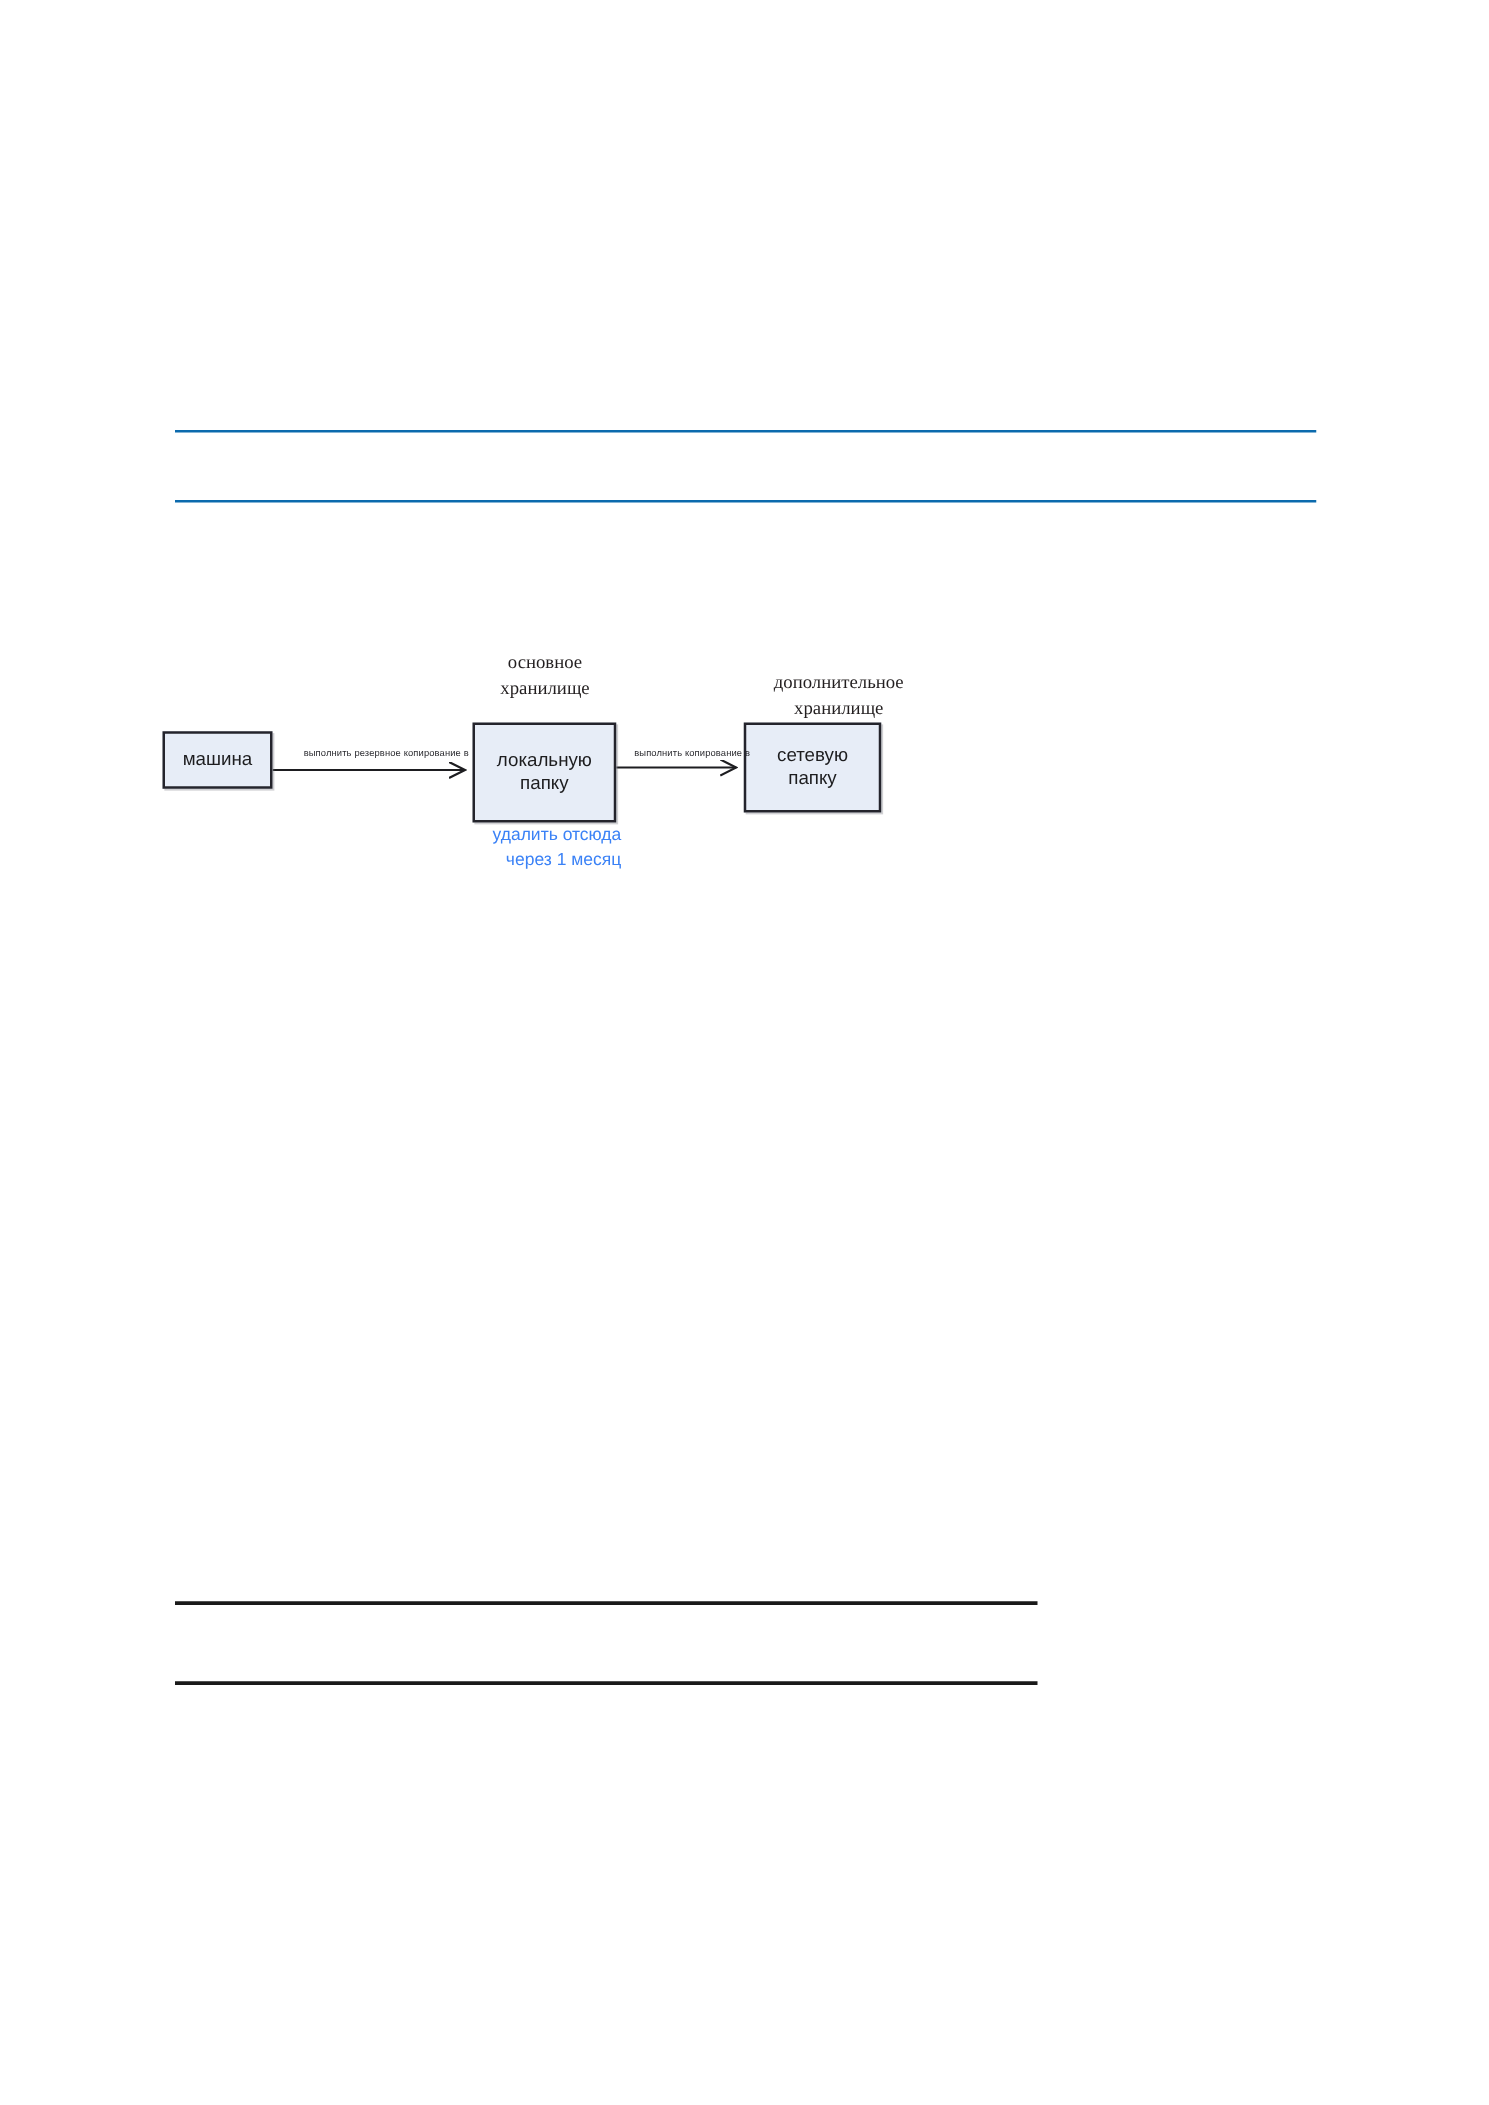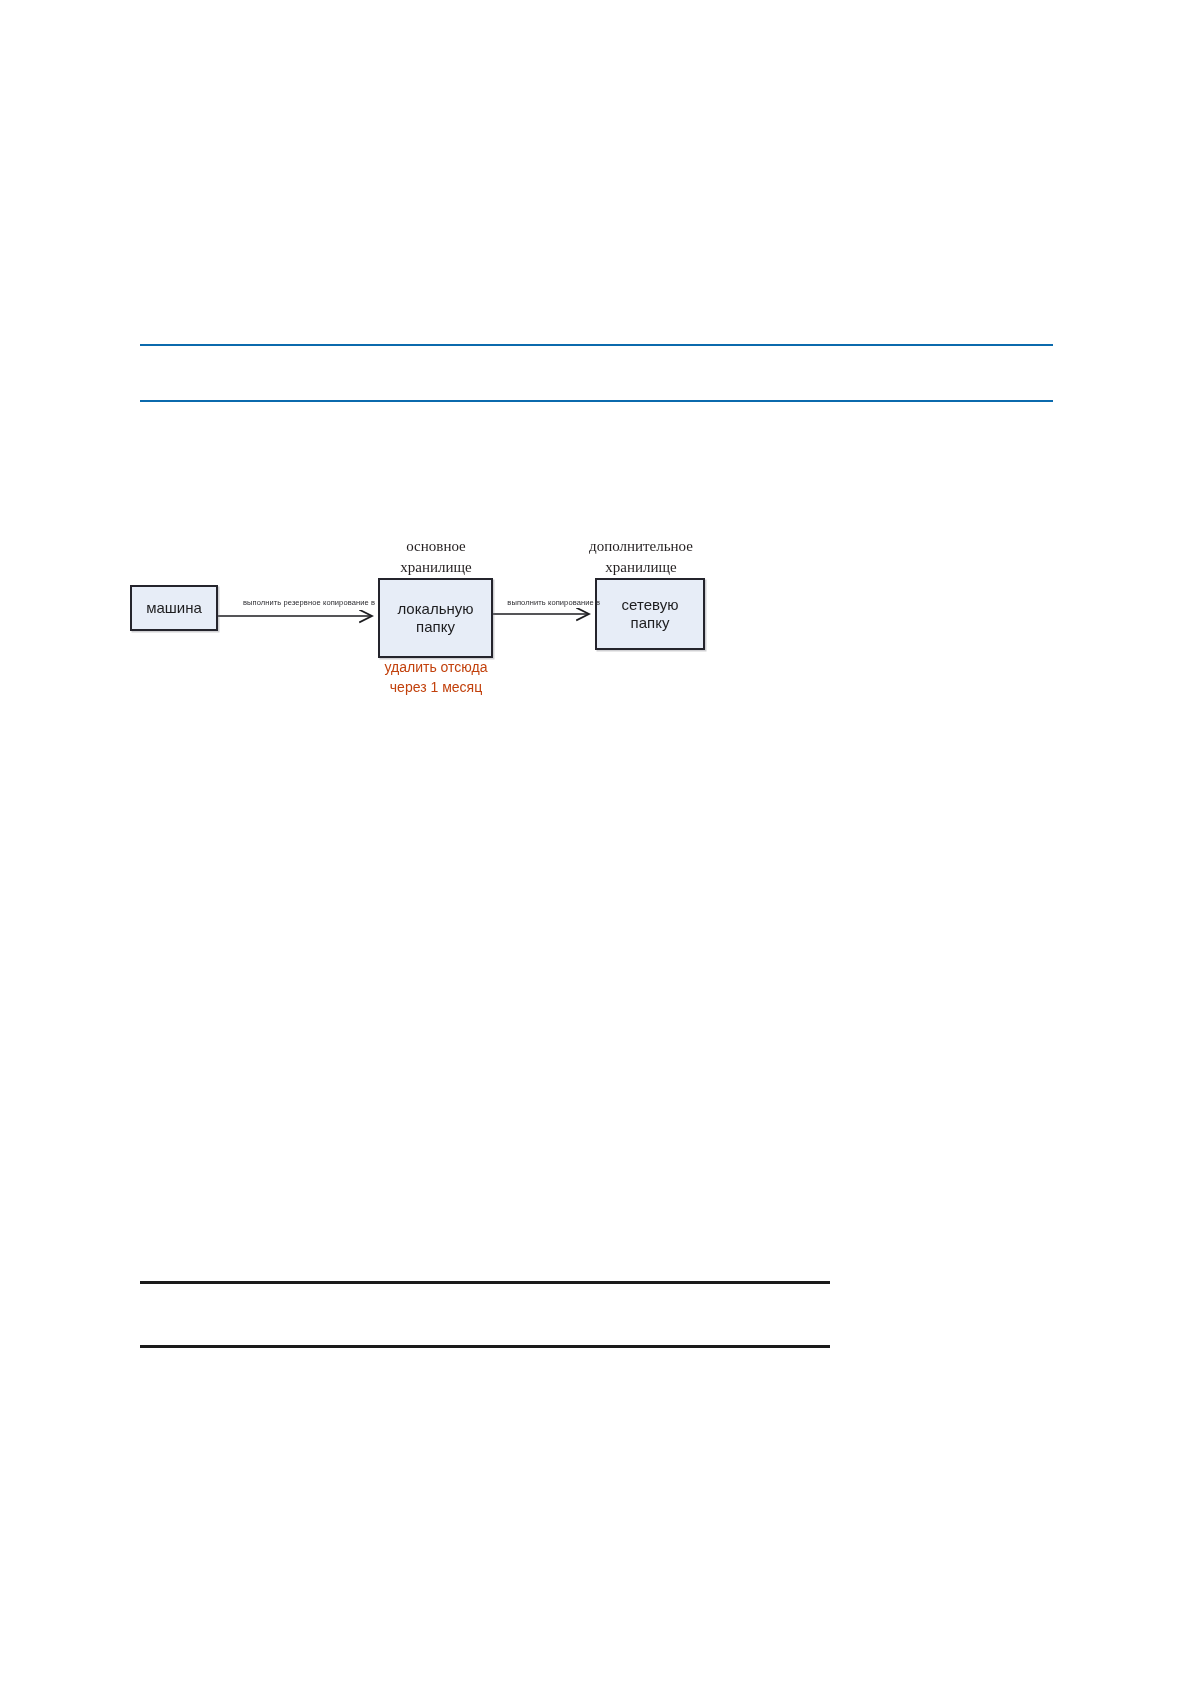--- a/index.html
+++ b/index.html
@@ -68,29 +68,29 @@
   #node-network { left: 595px; top: 78px; width: 110px; height: 72px; }
 
   .dg-caption {
     position: absolute;
     font-family: "Liberation Serif", serif;
     font-size: 15px;
     color: #231f20;
     text-align: center;
     line-height: 1.38;
   }
-  #cap-primary   { left: 375px; top: 36px; width: 122px; }
-  #cap-secondary { left: 565px; top: 36px; width: 152px; }
+  #cap-primary   { left: 375px; top: 20px; width: 122px; }
+  #cap-secondary { left: 595px; top: 36px; width: 152px; }
 
   .dg-sub {
     position: absolute;
     font-family: "Liberation Sans", sans-serif;
     font-size: 14px;
-    color: #c2410c;
-    text-align: center;
+    color: #3b82f6;
+    text-align: right;
     line-height: 1.45;
   }
   #sub-delete { left: 375px; top: 157px; width: 122px; }
 
   .dg-edge-label {
     position: absolute;
     font-family: "Liberation Sans", sans-serif;
     font-size: 7.5px;
     color: #2b2b30;
     text-align: right;

